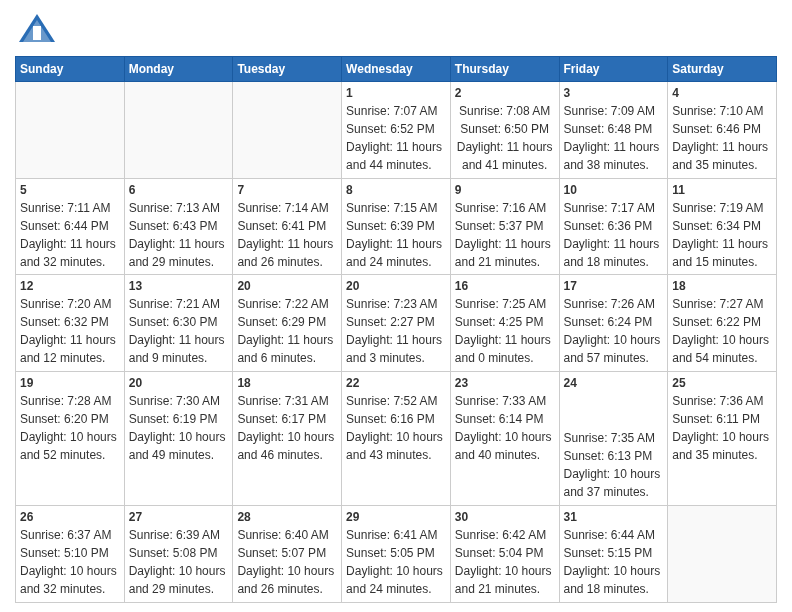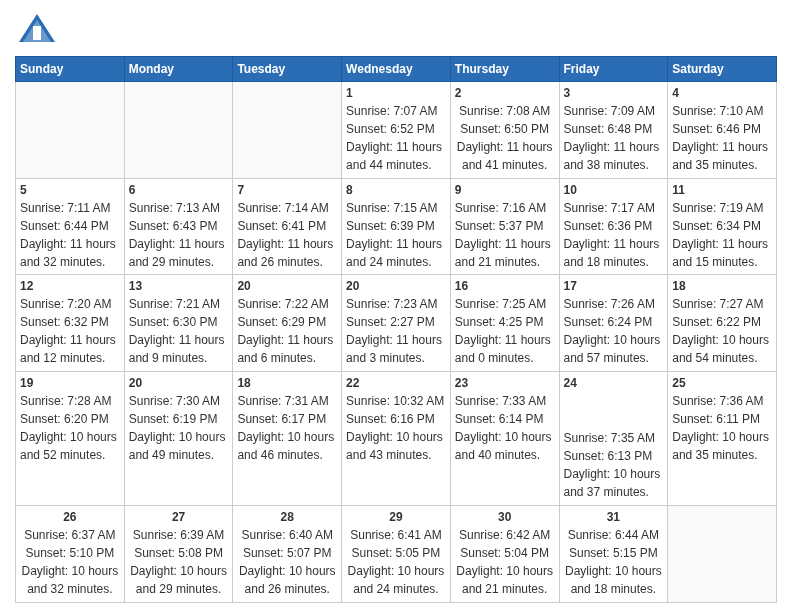--- a/index.html
+++ b/index.html
@@ -56,21 +56,20 @@
     .calendar tbody td {
       border: 1px solid #ccc;
       vertical-align: top;
       padding: 4px 4px 3px 4px;
       font-size: 9.5px;
       color: #333;
       height: 88px;
     }
     .calendar tbody tr:last-child td {
       height: 80px;
-      text-align: center;
     }
     .day-number {
       font-size: 12px;
       font-weight: bold;
       margin-bottom: 2px;
       display: block;
     }
     .day-info {
       font-size: 12px;
       line-height: 1.5;
@@ -291,21 +290,21 @@
           </td>
           <td>
             <span class="day-number">18</span>
             <div class="day-info" style="white-space: pre-line;">Sunrise: 7:31 AM
 Sunset: 6:17 PM
 Daylight: 10 hours
 and 46 minutes.</div>
           </td>
           <td>
             <span class="day-number">22</span>
-            <div class="day-info" style="white-space: pre-line;">Sunrise: 10:32 AM
+            <div class="day-info" style="white-space: pre-line;">Sunrise: 7:52 AM
 Sunset: 6:16 PM
 Daylight: 10 hours
 and 43 minutes.</div>
           </td>
           <td>
             <span class="day-number">23</span>
             <div class="day-info" style="white-space: pre-line;">Sunrise: 7:33 AM
 Sunset: 6:14 PM
 Daylight: 10 hours
 and 40 minutes.</div>

